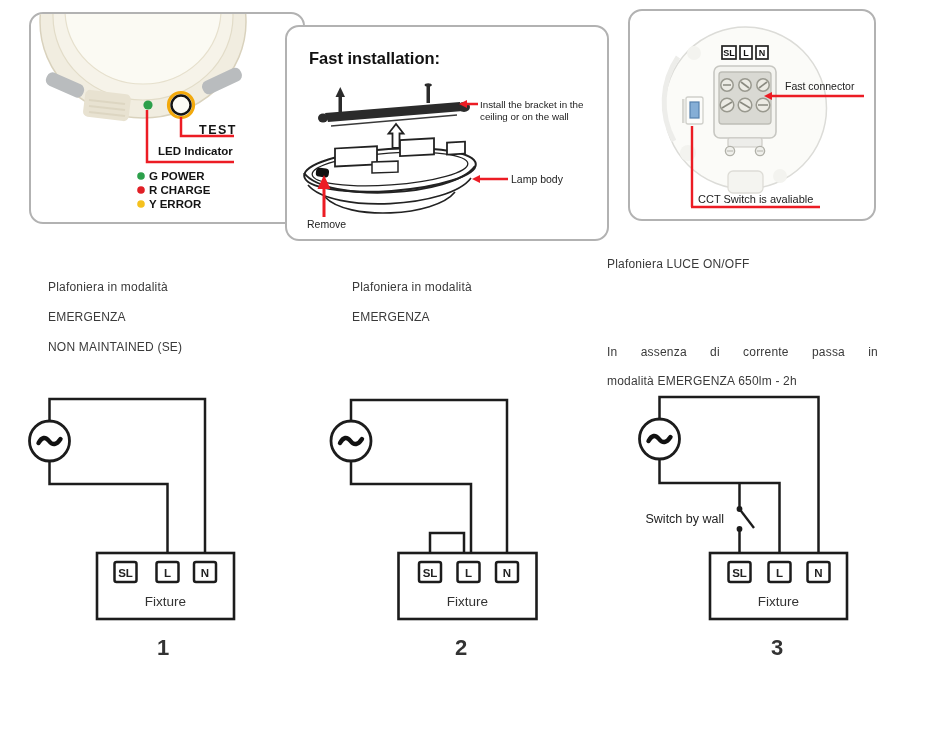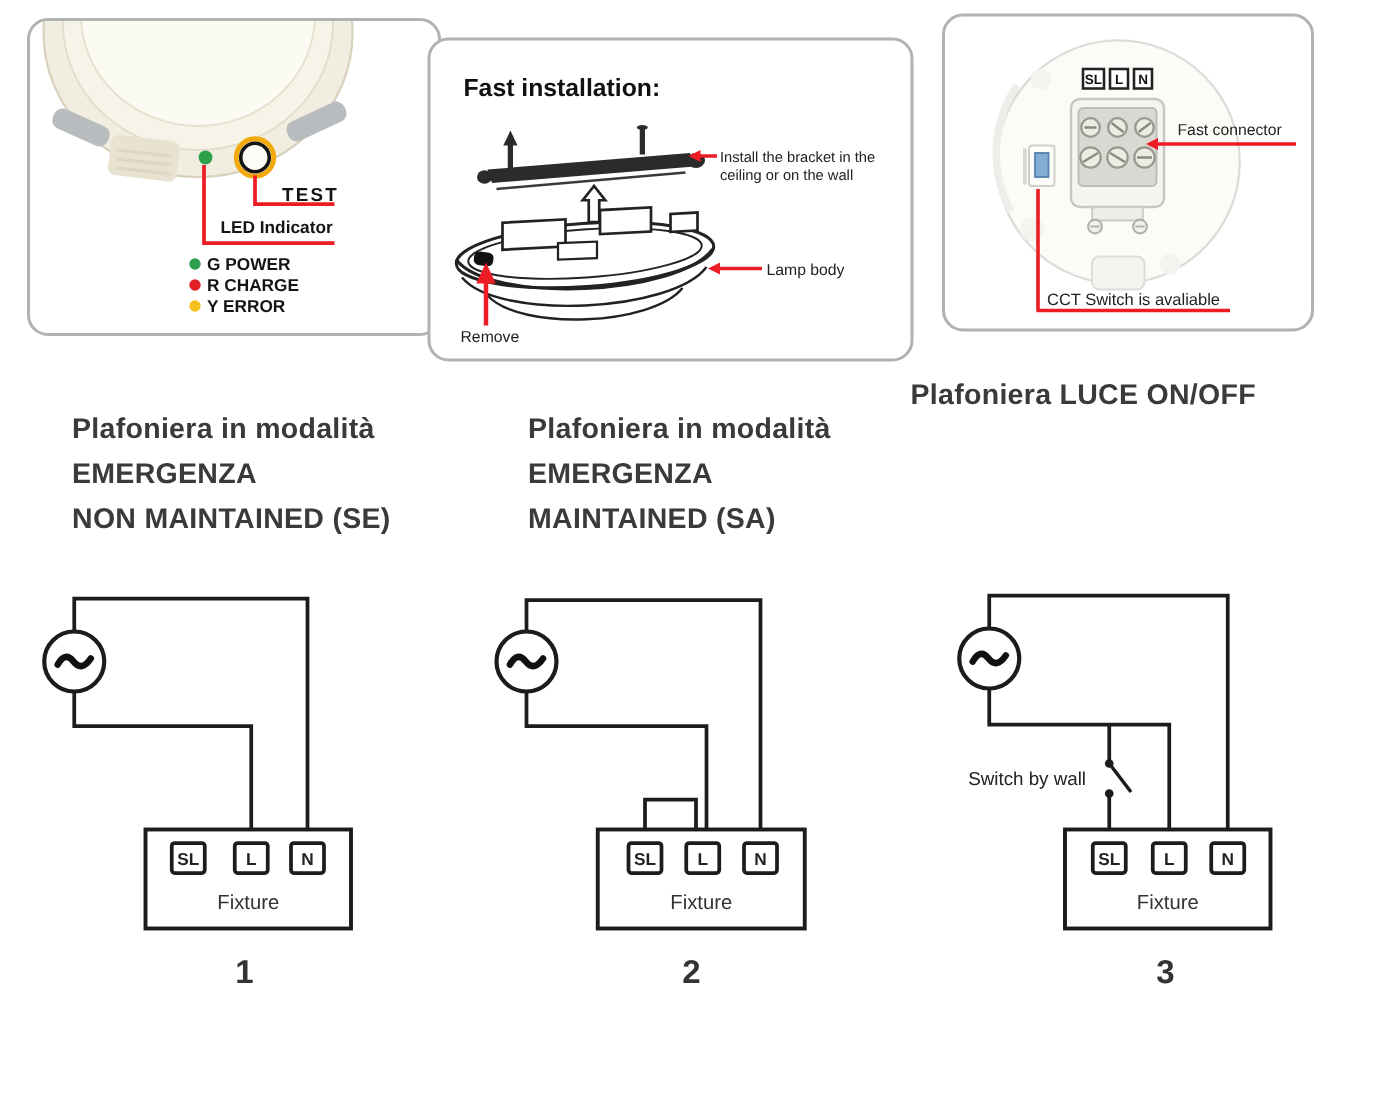--- a/index.html
+++ b/index.html
@@ -5,25 +5,25 @@
   * { margin: 0; padding: 0; box-sizing: border-box; }
   html, body { background: #ffffff; }
   body { width: 928px; height: 736px; position: relative; overflow: hidden;
          font-family: "Liberation Sans", sans-serif; }
   .page { position: absolute; inset: 0; background: #fff; }
 
   .panel { position: absolute; border: 2px solid #b2b2b2; border-radius: 14px;
            overflow: hidden; background: #fff; }
   .panel svg { position: absolute; left: 0; top: 0; }
 
-  #panel-indicator { left: 18px; top: 12px; width: 276px; height: 212px; }
+  #panel-indicator { left: 29px; top: 12px; width: 276px; height: 212px; }
   #panel-install   { left: 285px; top: 25px;  width: 324px; height: 216px; }
   #panel-connector { left: 628px; top: 9px;  width: 248px; height: 212px; }
 
-  .heading { position: absolute; font-weight: bold; font-size: 19px;
+  .heading { position: absolute; font-weight: normal; font-size: 12px;
              color: #3a3a3a; line-height: 30px; letter-spacing: .2px; white-space: nowrap; }
   #heading-1 { left: 48px;  top: 272px; }
   #heading-2 { left: 352px; top: 272px; }
   #heading-3 { left: 607px; top: 250px; line-height: 28.5px; }
   #heading-3b { left: 607px; top: 338px; line-height: 28.5px; width: 271px; white-space: normal; }
   #heading-3b .just { text-align: justify; text-align-last: justify; white-space: nowrap; }
 
   .diagram { position: absolute; }
   #diagram-1 { left: 20px;  top: 392px; }
   #diagram-2 { left: 320px; top: 392px; }
@@ -190,24 +190,27 @@
   </div>
 
   <div class="heading" id="heading-1">
     <div>Plafoniera in modalità</div>
     <div>EMERGENZA</div>
     <div>NON MAINTAINED (SE)</div>
   </div>
   <div class="heading" id="heading-2">
     <div>Plafoniera in modalità</div>
     <div>EMERGENZA</div>
-    <div>MAINTAINED (SA)</div>
   </div>
   <div class="heading" id="heading-3">
     <div>Plafoniera LUCE ON/OFF</div>
+  </div>
+  <div class="heading" id="heading-3b">
+    <div class="just">In assenza di corrente passa in</div>
+    <div>modalità EMERGENZA 650lm - 2h</div>
   </div>
 
   <svg class="diagram" id="diagram-1" width="225" height="275" viewBox="0 0 225 275">
     <g fill="none" stroke="#1c1c1c" stroke-width="2.5">
       <path d="M 29.5,29 V 7 H 185 V 170"></path>
       <path d="M 29.5,69 V 92 H 147.5 V 170"></path>
     </g>
     <g>
       <circle cx="29.5" cy="49" r="20" fill="#fff" stroke="#1c1c1c" stroke-width="2.8"></circle>
       <path d="M 18.5,51 Q 23.5,42 29,49 Q 34.5,56 40.5,47" fill="none" stroke="#111" stroke-width="4.4" stroke-linecap="round"></path>

